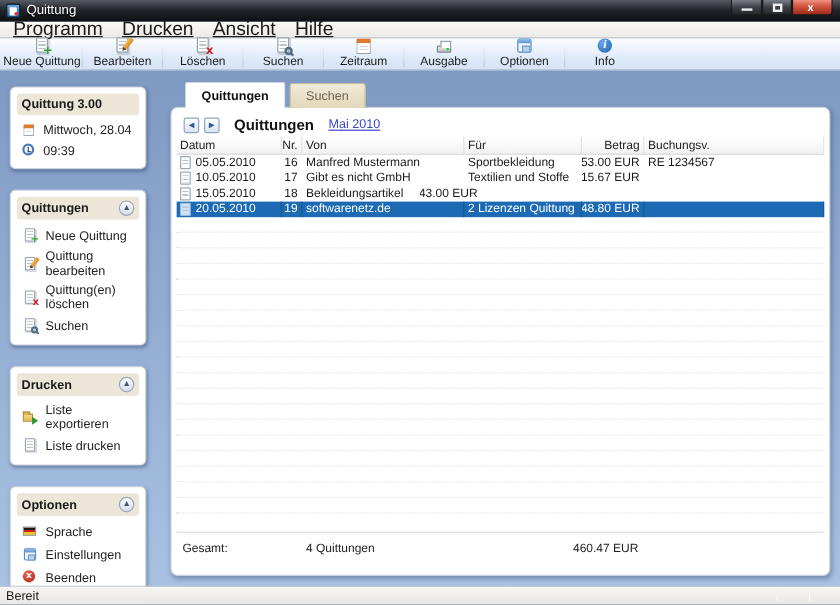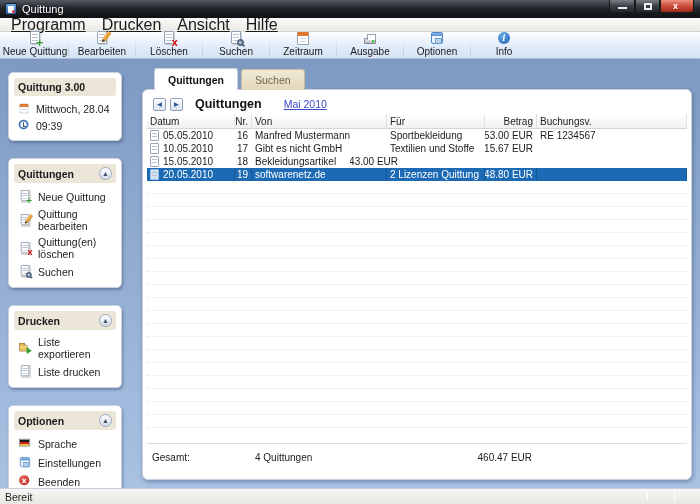--- a/index.html
+++ b/index.html
@@ -80,21 +80,21 @@
   .tabs { position:absolute; left:154px; top:9px; display:flex; gap:3px; z-index:3; }
   .tab { height:22px; padding:0 13px; display:flex; align-items:center; font-size:10.5px; border-radius:3px 3px 0 0; cursor:default; }
   .tab.active { background:#fff; border:1px solid #c9d2df; border-bottom:none; font-weight:bold; color:#111; }
   .tab.inactive { height:21px; margin-top:1px; background:linear-gradient(#f0e9d6,#e2d8ba); border:1px solid #c6bc9e; border-bottom:none; color:#6d6753; }
 
   
   .main-panel { position:absolute; left:142px; right:8px; top:30px; bottom:8px; background:#fff; border:1px solid #c9d2df; border-radius:6px; box-shadow:1px 2px 4px rgba(20,40,80,.35); z-index:2; }
   .panel-head { position:absolute; left:10px; top:5px; height:18px; display:flex; align-items:center; gap:4px; }
   .navbtn { width:13px; height:13px; border:1px solid #8ea4c0; border-radius:2px; background:linear-gradient(#fdfdfd,#dbe3ee); font-size:8px; line-height:11px; text-align:center; color:#2d5a9e; cursor:default; }
   .panel-title { font-size:12.5px; font-weight:bold; color:#111; margin-left:8px; }
-  .period-link { font-size:10.5px; color:#3a49c8; text-decoration:underline; margin-left:18px; cursor:pointer; }
+  .period-link { font-size:10.5px; color:#3a49c8; text-decoration:underline; margin-left:8px; cursor:pointer; }
 
   
   .table { position:absolute; left:4px; right:4px; top:24px; bottom:44px; font-size:10px; overflow:hidden; }
   .thead { display:flex; height:15px; align-items:center; background:linear-gradient(#fff,#f1f1f1); border-bottom:1px solid #d6d6d6; color:#222; }
   .cell { padding:0 3px; white-space:nowrap; overflow:hidden; }
   .thead .cell { border-right:1px solid #e2e2e2; height:100%; display:flex; align-items:center; }
   .c-datum { width:88px; display:flex; align-items:center; }
   .c-nr { width:17px; justify-content:flex-end; text-align:right; }
   .c-von { width:135px; }
   .c-fuer { width:98px; }

